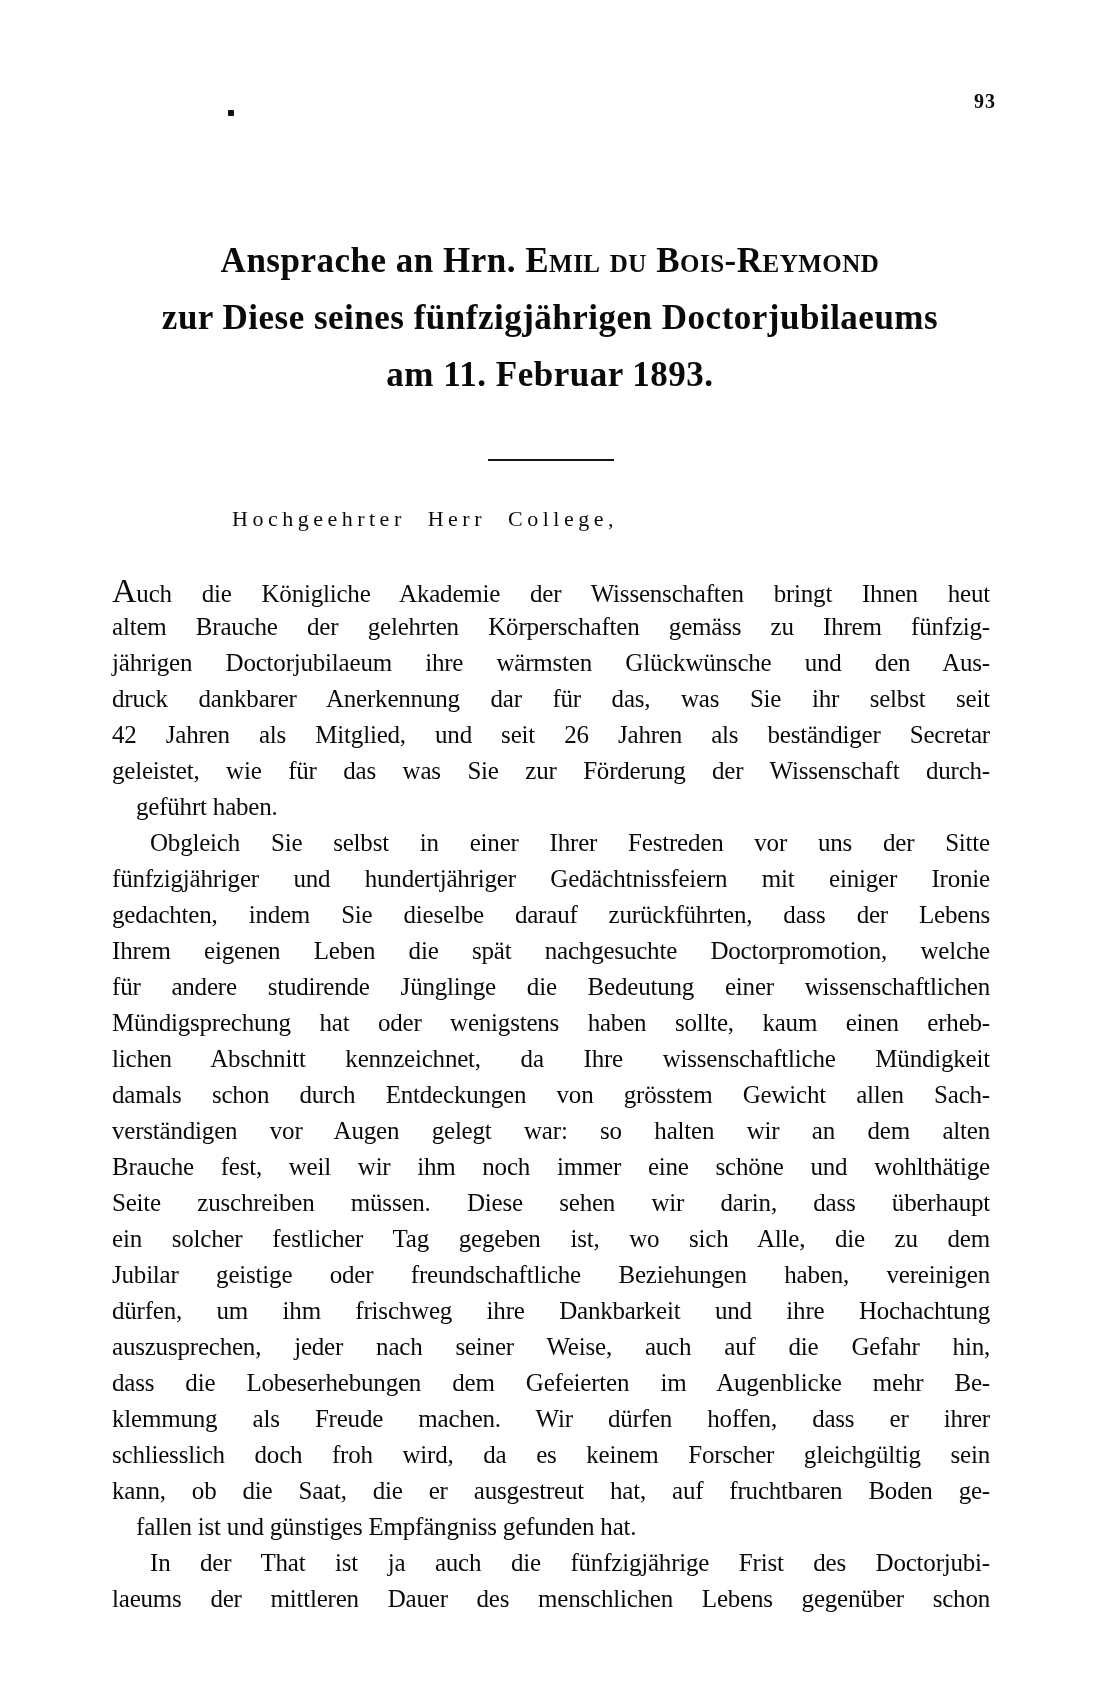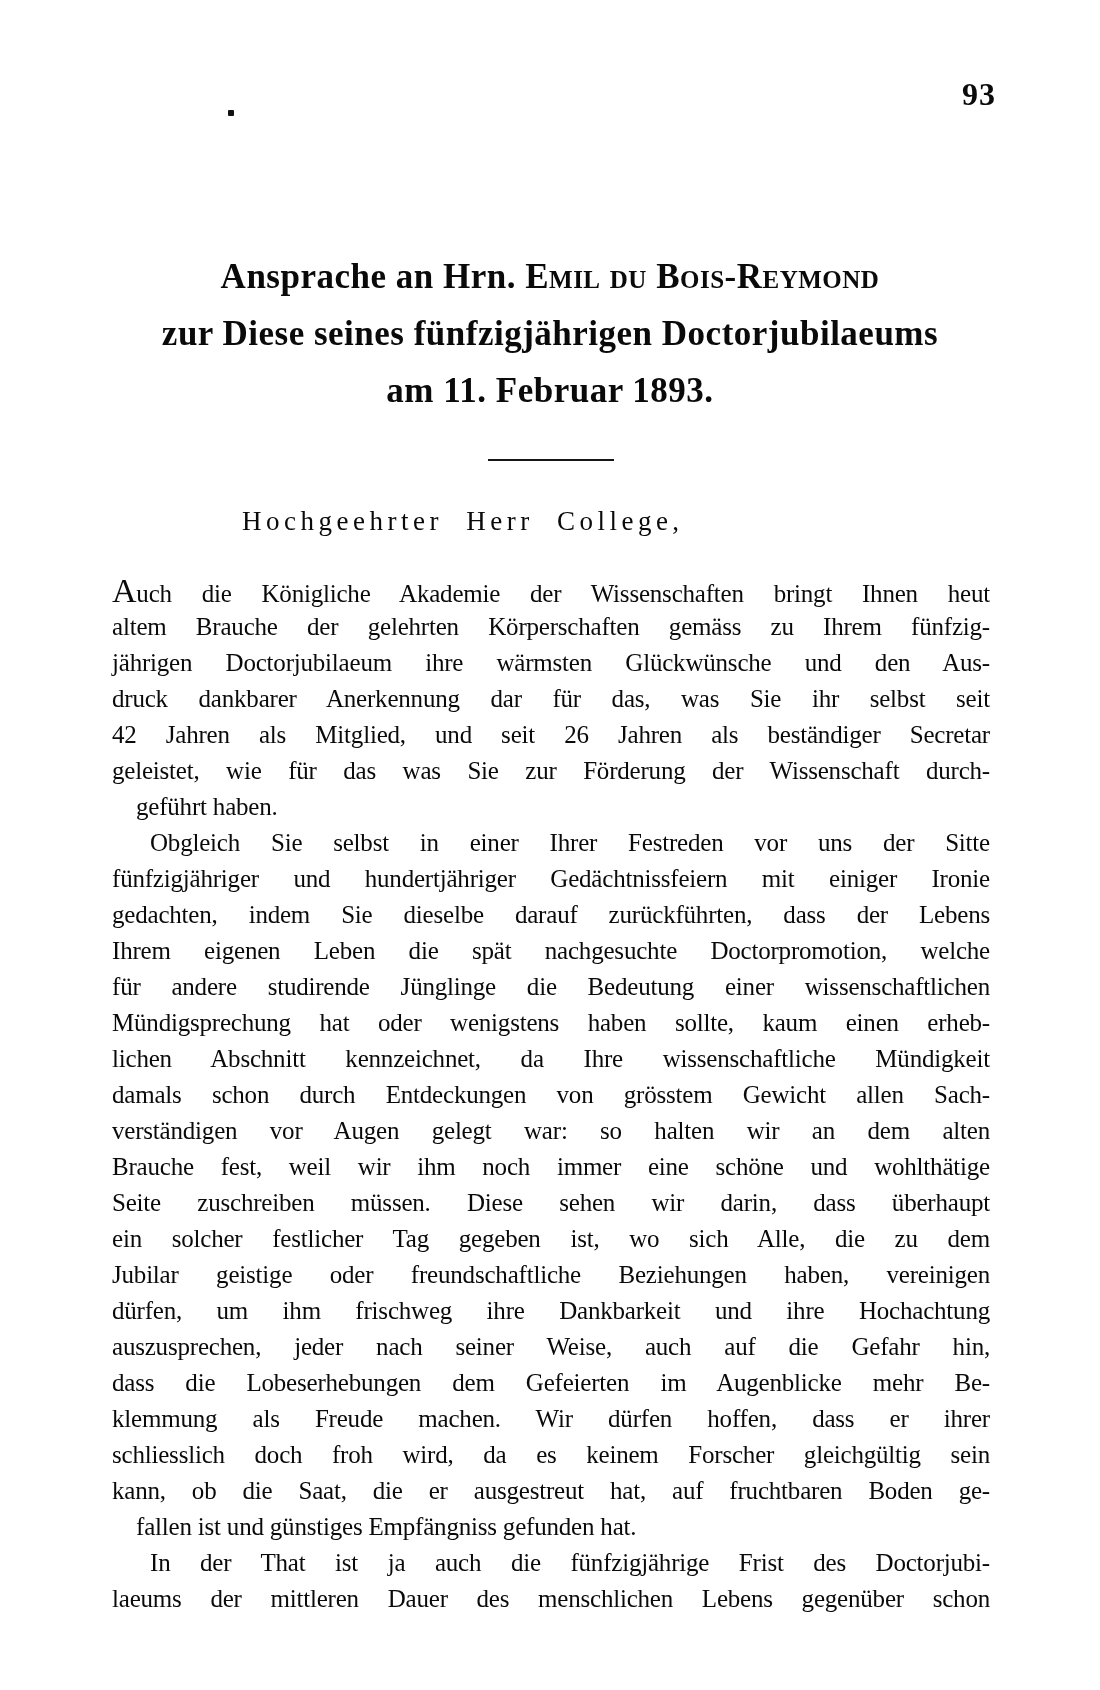--- a/index.html
+++ b/index.html
@@ -9,40 +9,40 @@
     height: 1690px;
     margin: 0 auto;
     background: #ffffff;
     overflow: hidden;
     font-family: "Liberation Serif", serif;
     color: #0a0a0a;
   }
 
   .page-number {
     position: absolute;
-    top: 76px;
+    top: 90px;
     right: 104px;
-    font-size: 32px;
+    font-size: 20px;
     font-weight: bold;
     letter-spacing: 1px;
   }
 
   .ink-speck {
     position: absolute;
     top: 110px;
     left: 228px;
     width: 6px;
     height: 6px;
     background: #111;
     border-radius: 1px;
   }
 
   .title-block {
     position: absolute;
-    top: 248px;
+    top: 232px;
     left: 0;
     width: 1100px;
     text-align: center;
     font-weight: bold;
     font-size: 35px;
     letter-spacing: 0.5px;
   }
   .title-line { line-height: 57px; white-space: nowrap; }
   .smallcaps { font-variant: small-caps; }
 
@@ -52,25 +52,24 @@
     left: 488px;
     width: 126px;
     height: 2px;
     background: #161616;
   }
 
   .salutation {
     position: absolute;
     top: 506px;
     left: 232px;
-    font-size: 27px;
+    font-size: 22px;
     letter-spacing: 4.5px;
     word-spacing: 12px;
     white-space: nowrap;
-    margin-left: 10px;
   }
 
   .body-block {
     position: absolute;
     top: 573px;
     left: 112px;
     width: 878px;
     font-size: 25px;
     letter-spacing: -0.2px;
   }

